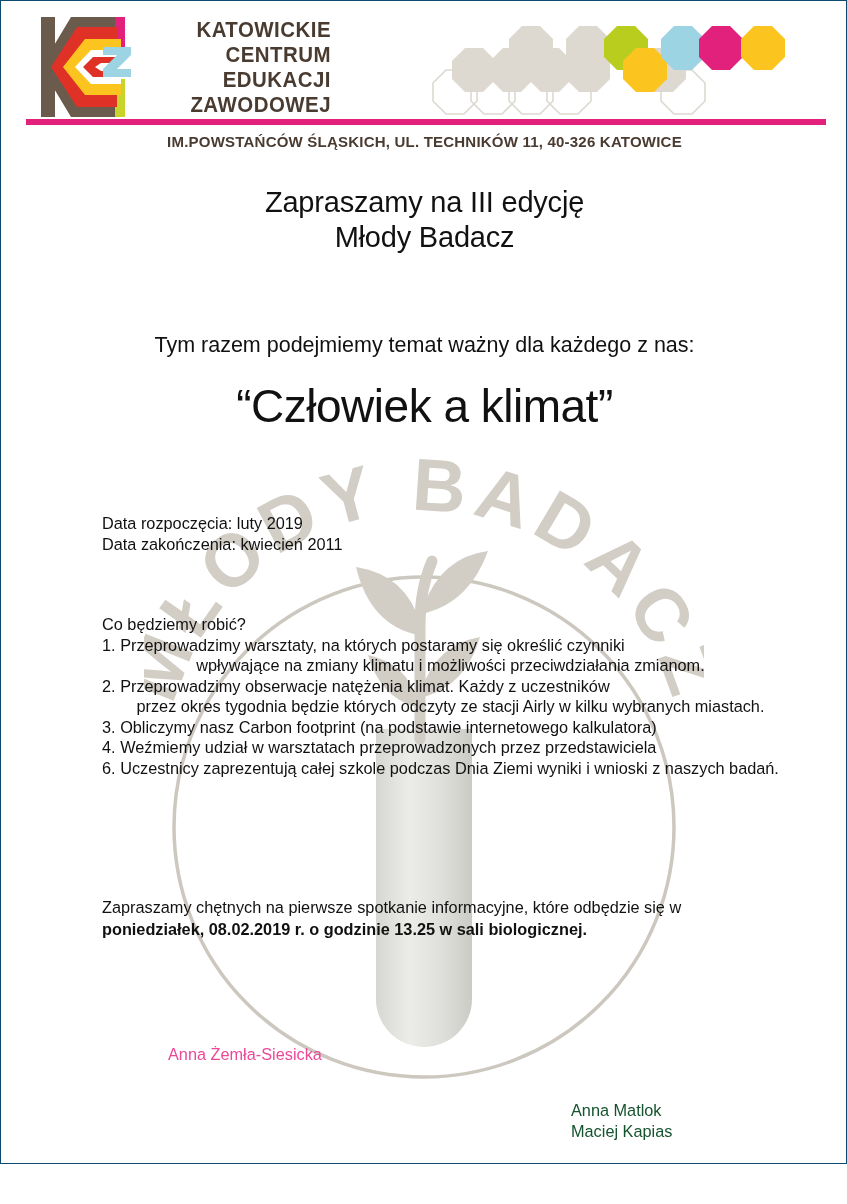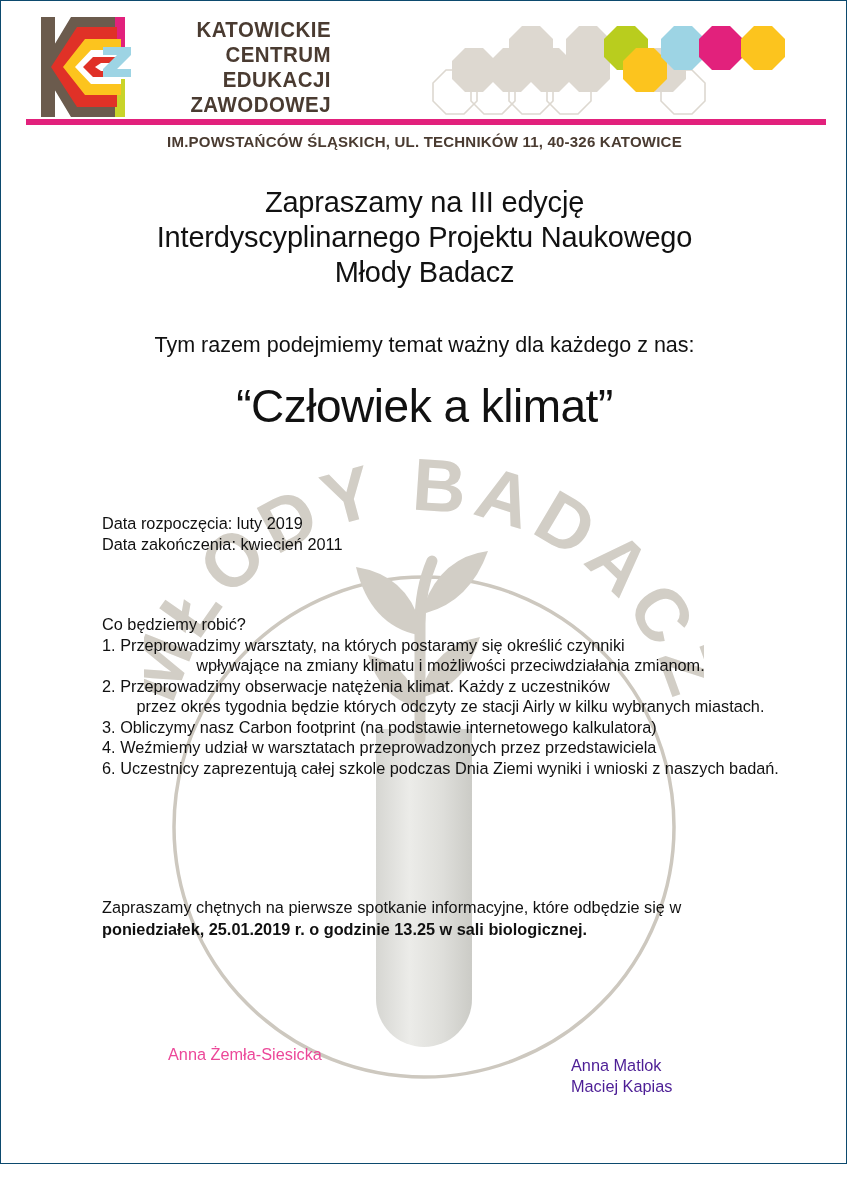--- a/index.html
+++ b/index.html
@@ -163,22 +163,22 @@
   #sig-left {
     position: absolute;
     left: 167px; top: 1043px;
     color: #ec4899;
     font-size: 16.3px;
     line-height: 20.5px;
     white-space: nowrap;
   }
   #sig-right {
     position: absolute;
-    left: 570px; top: 1054px;
-    color: #4c1d95;
+    left: 570px; top: 1099px;
+    color: #14532d;
     font-size: 16.3px;
     line-height: 20.5px;
     white-space: nowrap;
   }
 </style>
 </head>
 <body>
 
 <div id="page">
 
@@ -289,21 +289,20 @@
       <path d="M280 258 Q322 246 336 198 Q292 206 278 250 Z" fill="#d2cec6"></path>
 
       <path d="M272 268 Q236 258 224 216 Q262 224 274 262 Z" fill="#d2cec6"></path>
     </svg>
   </div>
 
   <div id="content">
 
     <div id="headline" class="hl">
       <div>Zapraszamy na III edycję</div>
-      <div>Interdyscyplinarnego Projektu Naukowego</div>
       <div>Młody Badacz</div>
     </div>
 
     <div id="maintitle">“Człowiek a klimat”</div>
 
     <div id="subline">Tym razem podejmiemy temat ważny dla każdego z nas:</div>
 
     <div id="dates" class="bodytext">
       <div>Data rozpoczęcia: luty 2019</div>
       <div>Data zakończenia: kwiecień 2011</div>
@@ -333,21 +332,21 @@
         <li>
           <span>6.</span>
           <span>Uczestnicy zaprezentują całej szkole podczas Dnia Ziemi wyniki i wnioski z naszych badań.</span>
         </li>
       </ol>
     </div>
 
 
     <div id="invite" class="bodytext">
       <div>Zapraszamy chętnych na pierwsze spotkanie informacyjne, które odbędzie się w</div>
-      <div class="b">poniedziałek, 25.01.2019 r. o godzinie 13.25 w sali biologicznej.</div>
+      <div class="b">poniedziałek, 08.02.2019 r. o godzinie 13.25 w sali biologicznej.</div>
     </div>
 
     <div id="sig-left">
       <div>Anna Żemła-Siesicka</div>
     </div>
 
     <div id="sig-right">
       <div>Anna Matlok</div>
       <div>Maciej Kapias</div>
     </div>

